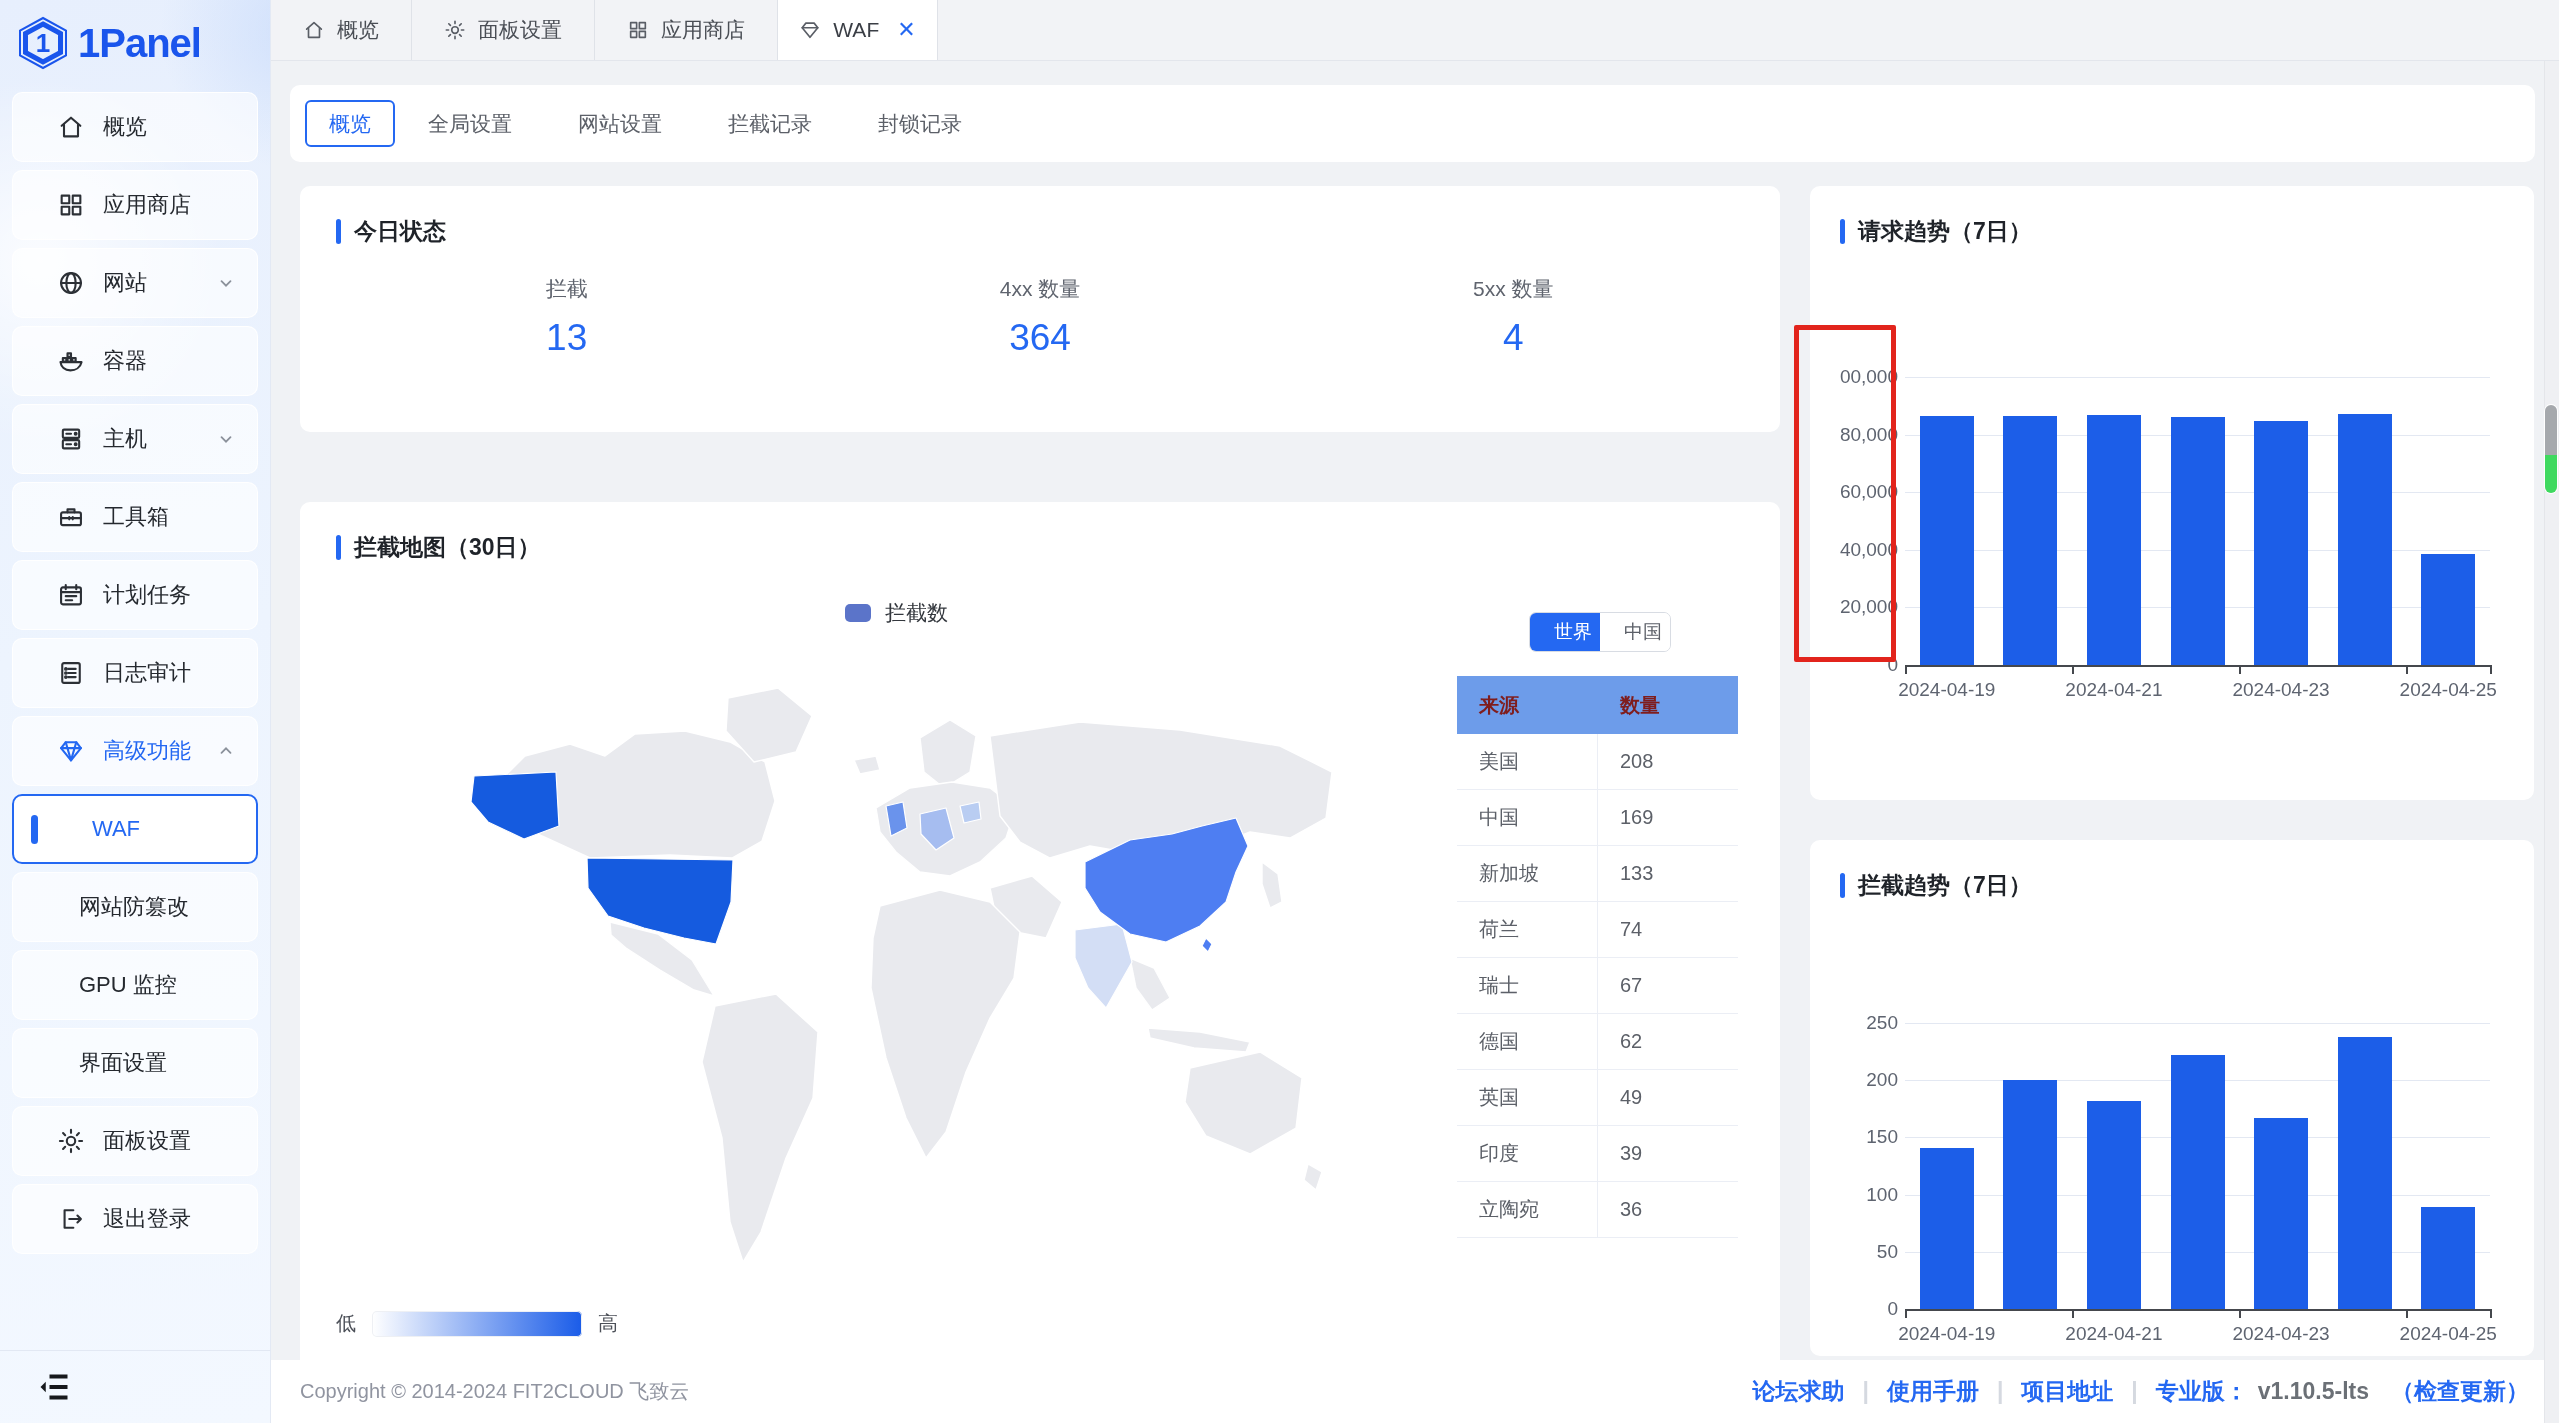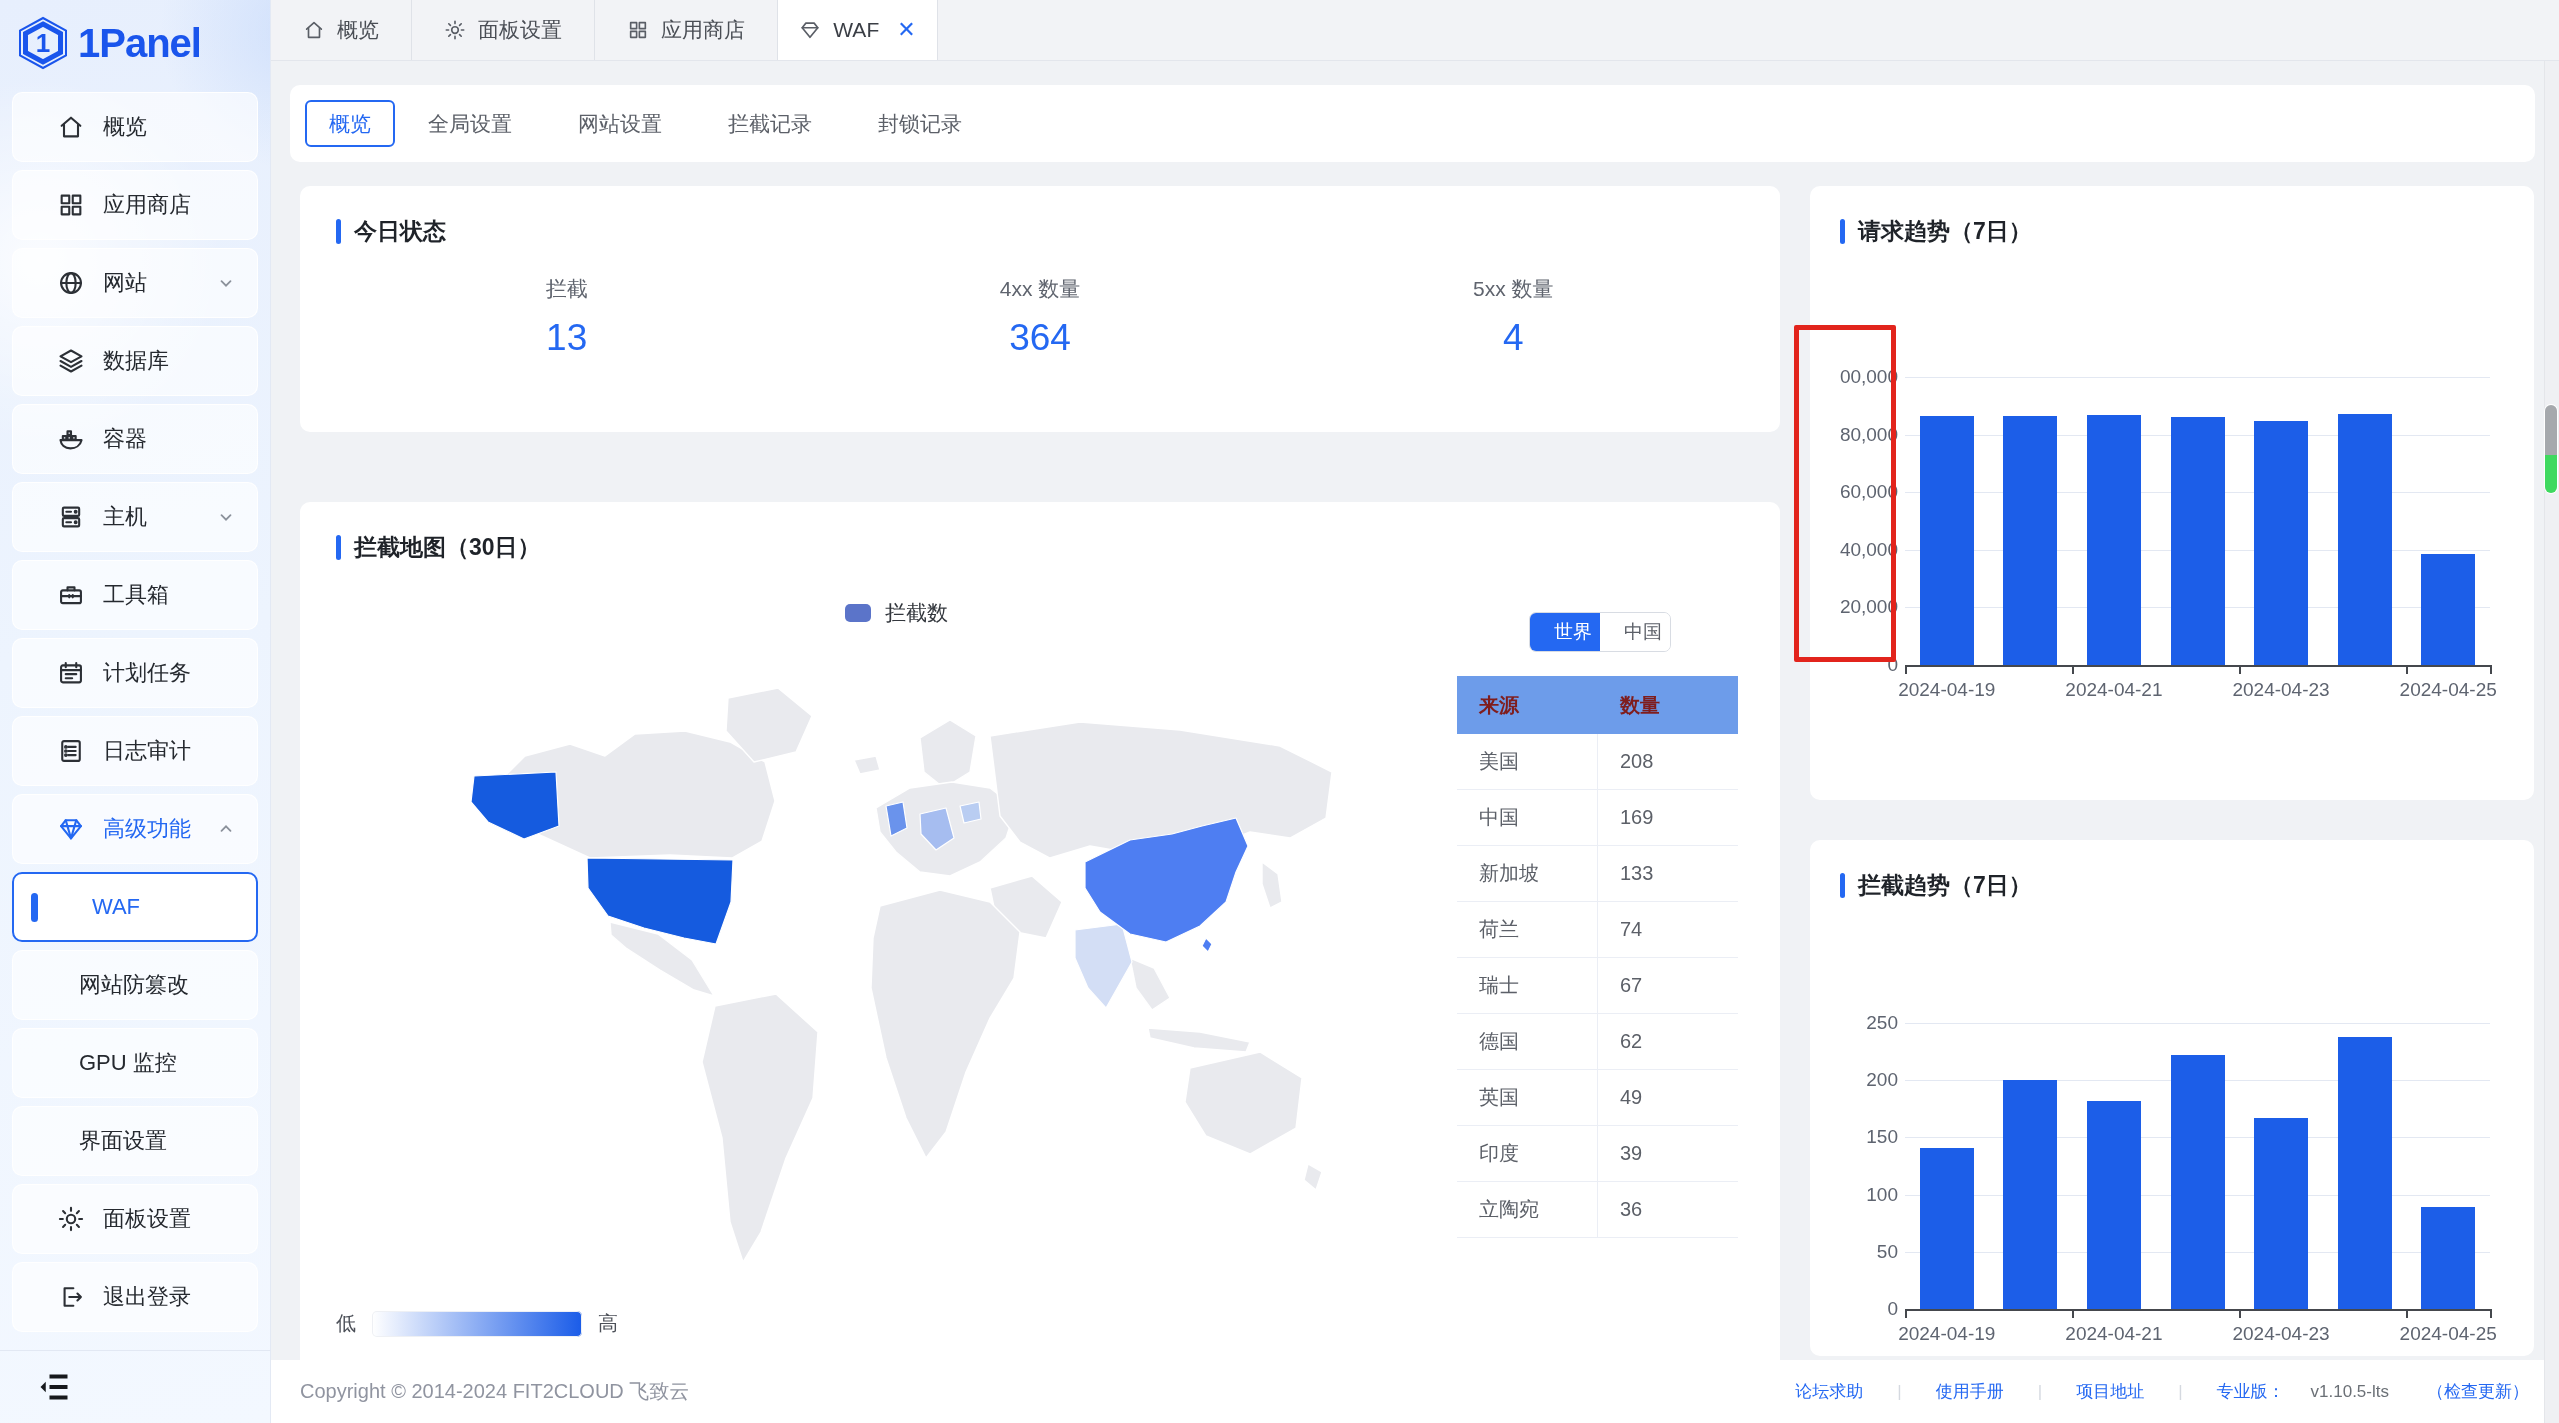--- a/index.html
+++ b/index.html
@@ -95,21 +95,21 @@
   .x-label { position:absolute; font-size:19px; color:#5e6470; text-align:center; width:140px; }
 
   
   .red-annotation { position:absolute; left:1794px; top:325px; width:102px; height:337px;
     border:5px solid #e2241c; border-radius:2px; z-index:9; pointer-events:none; }
 
   
   .footer { position:absolute; left:271px; top:1360px; width:2288px; height:63px; background:#fff;
     display:flex; align-items:center; justify-content:space-between; padding:0 30px 0 29px; z-index:3; }
   .copyright { font-size:20px; color:#9094a0; }
-  .footer-links { display:flex; align-items:center; gap:16px; font-size:17px; }
+  .footer-links { display:flex; align-items:center; gap:0; font-size:23px;font-weight:bold; }
   .f-link { color:#2468f2; cursor:pointer; }
   .f-sep { color:#d5d9e0; margin:0 18px; }
   .f-version { color:#6b7076; margin-left:10px; }
   .f-update { color:#2468f2; margin-left:22px; cursor:pointer; }
 
   
   .scroll-track { position:absolute; right:0; top:61px; width:15px; height:1362px; background:#eff0f3; border-left:1px solid #e4e6ea; z-index:6; }
   .scroll-thumb { position:absolute; right:2px; top:405px; width:12px; height:88px; border-radius:6px; overflow:hidden; box-shadow:0 0 0 1px #fff; z-index:7; }
   .thumb-gray { height:50px; background:#a6a9ad; }
   .thumb-green { height:38px; background:#3fd95f; }
@@ -160,30 +160,20 @@
               <ellipse cx="12" cy="12" rx="4" ry="8.5"></ellipse>
               <path d="M3.5 12 H20.5"></path>
             </svg>
           </span>
           <span>网站</span>
           <span class="chev">
             <svg viewBox="0 0 24 24" fill="none" stroke="currentColor" stroke-width="2.4" stroke-linecap="round" width="100%" height="100%">
               <path d="M6 9.5 L12 15.5 L18 9.5"></path>
             </svg>
           </span>
-        </div>
-        <div class="menu-item">
-          <span class="mi-icon">
-            <svg viewBox="0 0 24 24" fill="none" stroke="currentColor" stroke-width="1.8" stroke-linecap="round" stroke-linejoin="round" width="100%" height="100%">
-              <path d="M12 3 L21 8 L12 13 L3 8 Z"></path>
-              <path d="M3 12 L12 17 L21 12"></path>
-              <path d="M3 16 L12 21 L21 16"></path>
-            </svg>
-          </span>
-          <span>数据库</span>
         </div>
         <div class="menu-item">
           <span class="mi-icon">
             <svg viewBox="0 0 24 24" fill="none" stroke="currentColor" stroke-width="1.8" stroke-linecap="round" stroke-linejoin="round" width="100%" height="100%">
               <path d="M3 13 H21 C20 17.5 16 20 11.5 20 C6.5 20 3.5 17 3 13 Z"></path>
               <rect x="5" y="9.5" width="3" height="3"></rect>
               <rect x="9" y="9.5" width="3" height="3"></rect>
               <rect x="13" y="9.5" width="3" height="3"></rect>
               <rect x="9" y="5.5" width="3" height="3"></rect>
             </svg>

